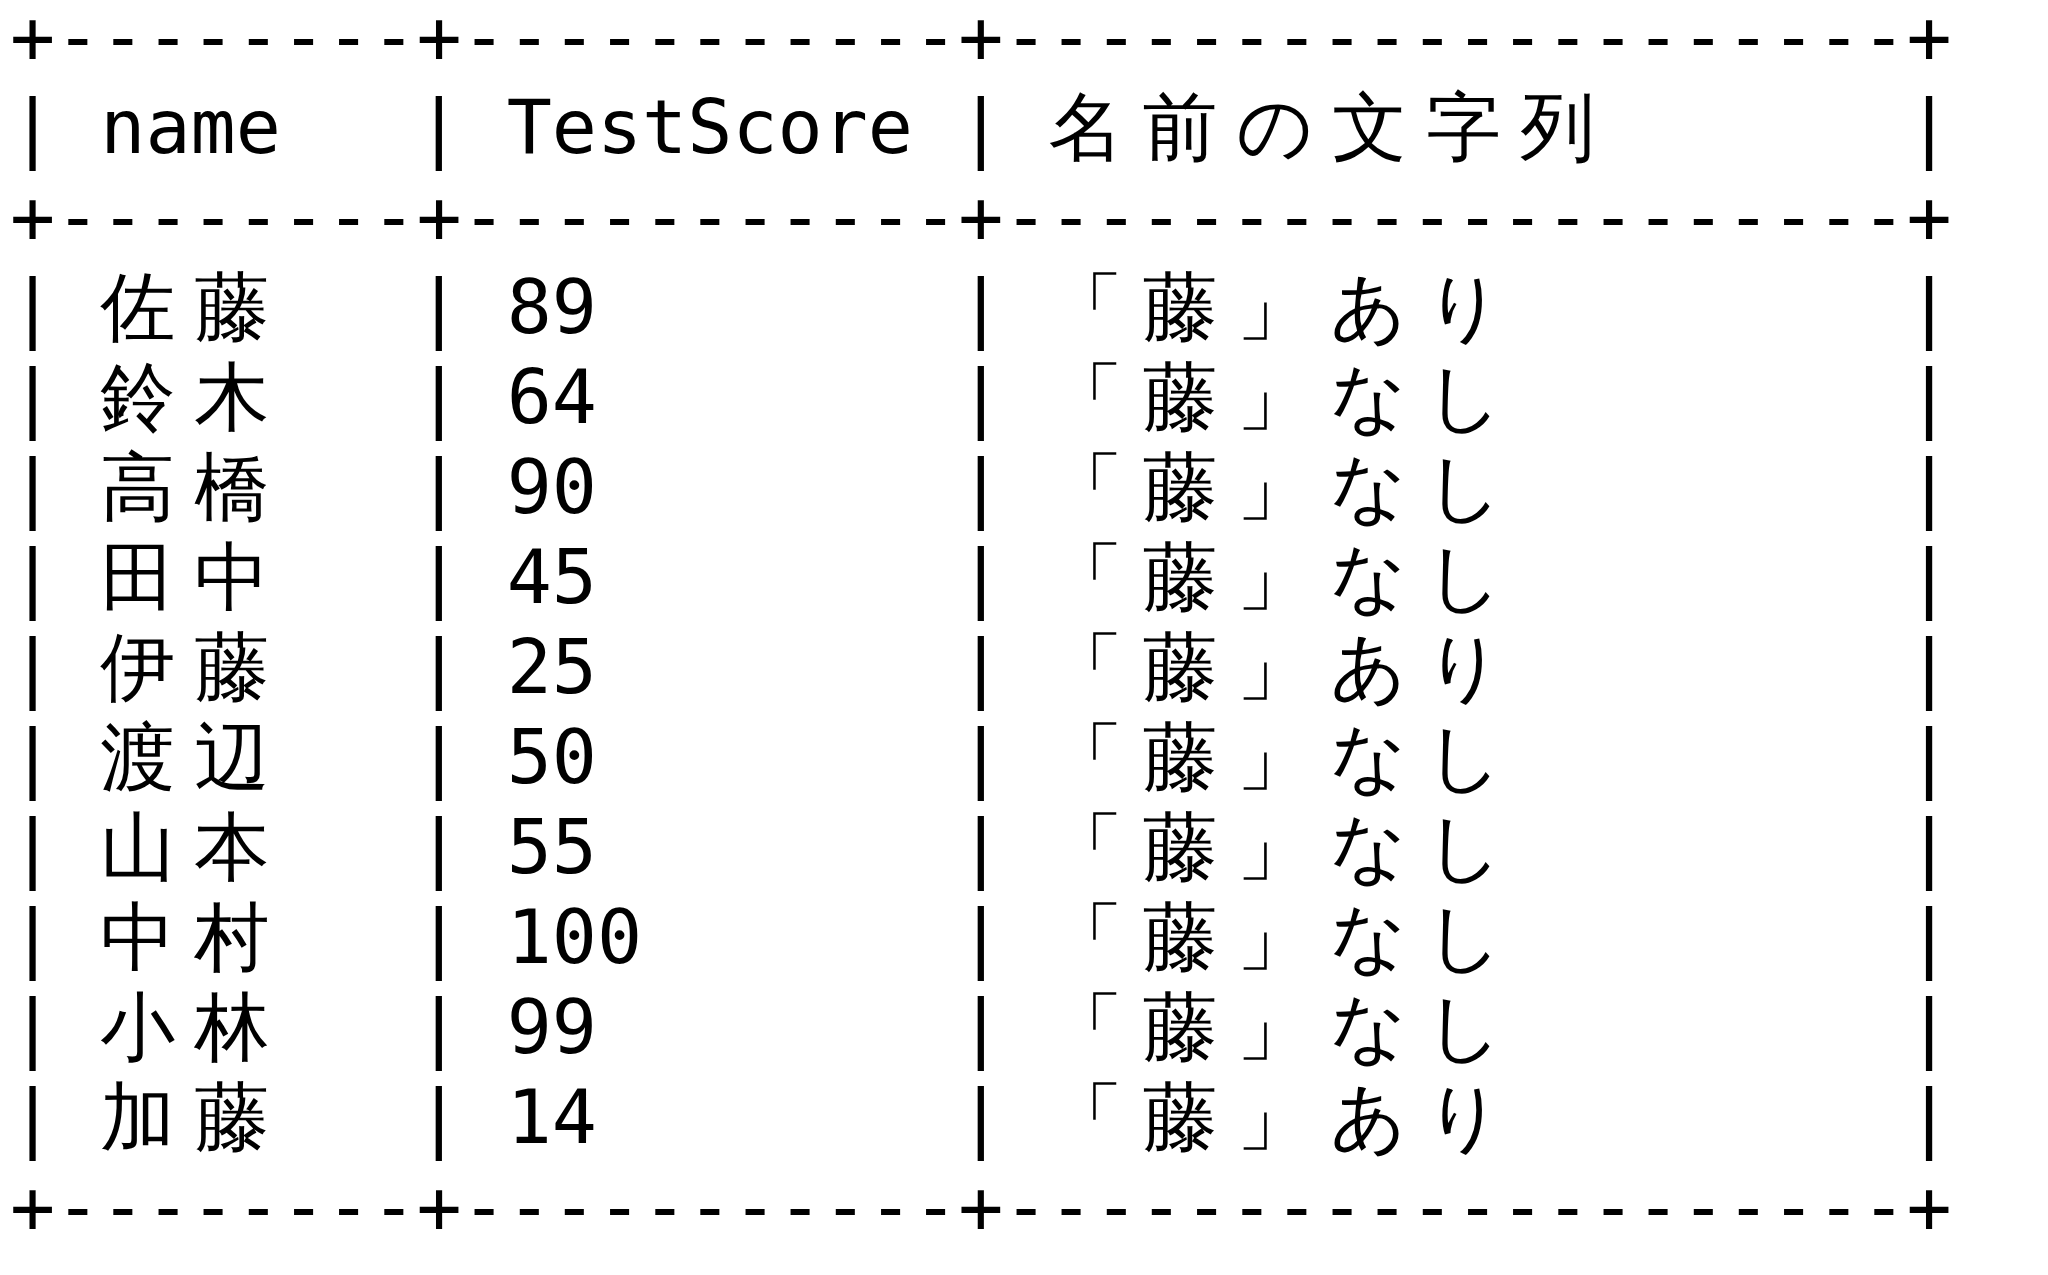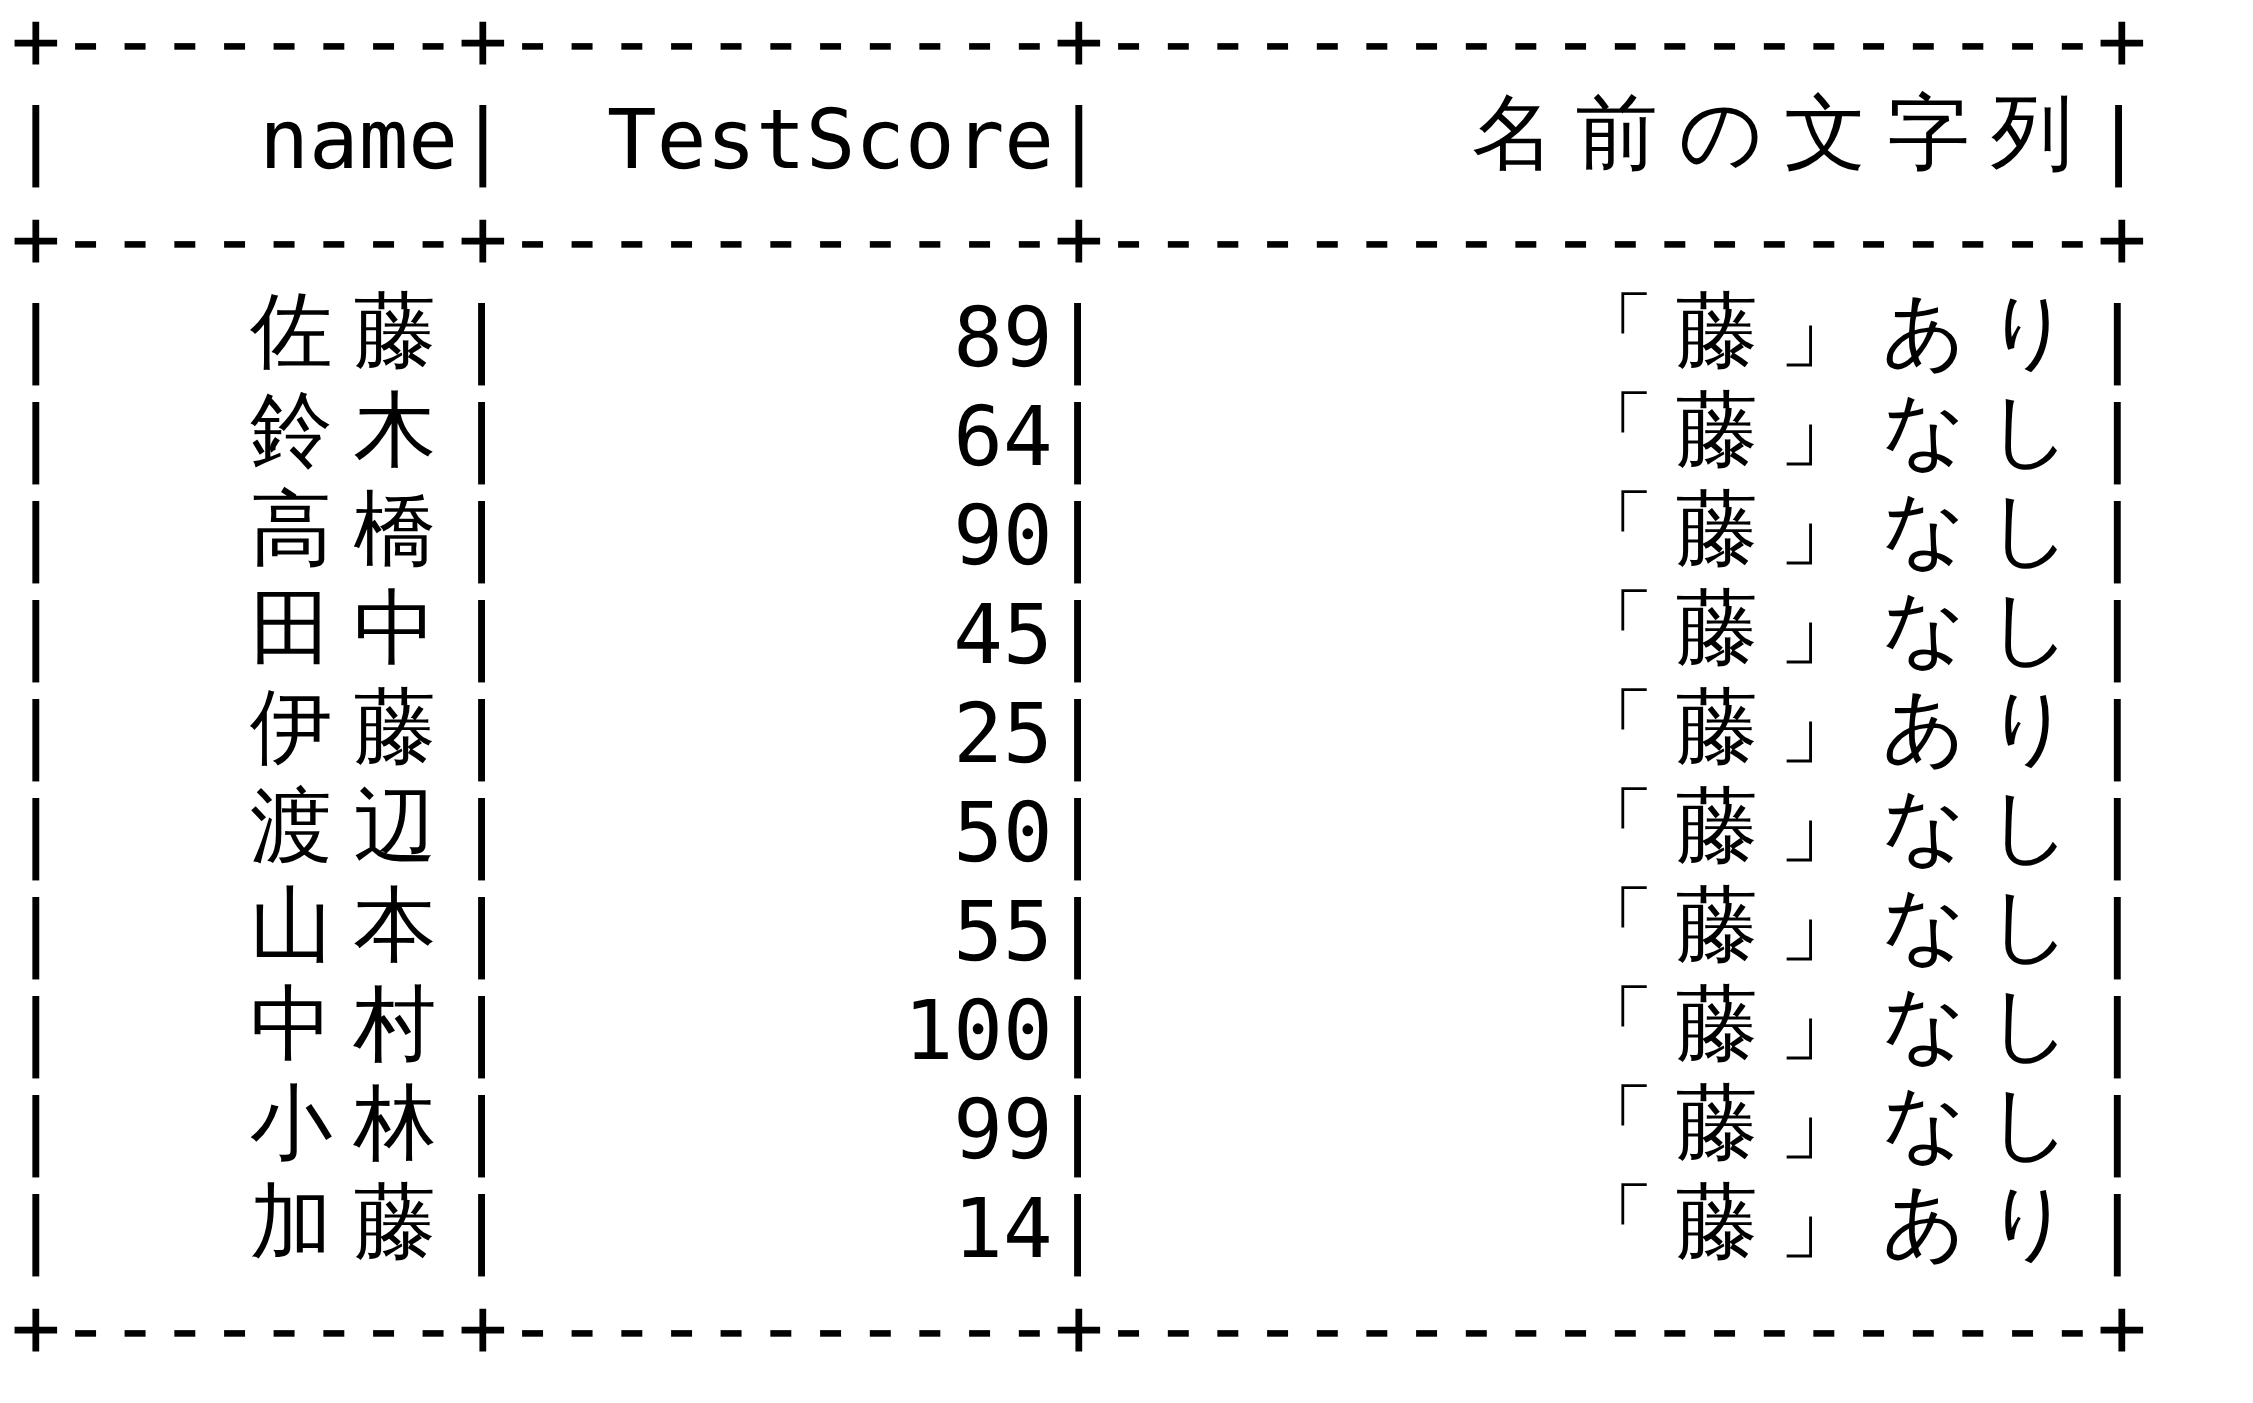--- a/index.html
+++ b/index.html
@@ -31,25 +31,24 @@
     vertical-align: top;
     white-space: pre;
   }
 
   .cell {
     display: inline-block;
     vertical-align: top;
     padding-left: 1ch;
     white-space: pre;
     overflow: visible;
-    text-align: right;
   }
 
   
-  .cjk { letter-spacing: 0.42ch; font-family: Liberation Mono, monospace; }
+  .cjk { letter-spacing: 0.42ch; }
 
   .border-line { white-space: pre; }
 </style>
 </head>
 <body>
 
 <div class="screen">
   <div class="ascii"><div class="line border-line">+--------+-----------+--------------------+</div><div class="line"><span class="bar">|</span><span class="cell" style="width: 8ch;">name</span><span class="bar">|</span><span class="cell" style="width: 11ch;">TestScore</span><span class="bar">|</span><span class="cell cjk" style="width: 20ch;">名前の文字列</span><span class="bar">|</span></div><div class="line border-line">+--------+-----------+--------------------+</div><div class="line"><span class="bar">|</span><span class="cell cjk" style="width: 8ch;">佐藤</span><span class="bar">|</span><span class="cell" style="width: 11ch;">89</span><span class="bar">|</span><span class="cell cjk" style="width: 20ch;">「藤」あり</span><span class="bar">|</span></div><div class="line"><span class="bar">|</span><span class="cell cjk" style="width: 8ch;">鈴木</span><span class="bar">|</span><span class="cell" style="width: 11ch;">64</span><span class="bar">|</span><span class="cell cjk" style="width: 20ch;">「藤」なし</span><span class="bar">|</span></div><div class="line"><span class="bar">|</span><span class="cell cjk" style="width: 8ch;">高橋</span><span class="bar">|</span><span class="cell" style="width: 11ch;">90</span><span class="bar">|</span><span class="cell cjk" style="width: 20ch;">「藤」なし</span><span class="bar">|</span></div><div class="line"><span class="bar">|</span><span class="cell cjk" style="width: 8ch;">田中</span><span class="bar">|</span><span class="cell" style="width: 11ch;">45</span><span class="bar">|</span><span class="cell cjk" style="width: 20ch;">「藤」なし</span><span class="bar">|</span></div><div class="line"><span class="bar">|</span><span class="cell cjk" style="width: 8ch;">伊藤</span><span class="bar">|</span><span class="cell" style="width: 11ch;">25</span><span class="bar">|</span><span class="cell cjk" style="width: 20ch;">「藤」あり</span><span class="bar">|</span></div><div class="line"><span class="bar">|</span><span class="cell cjk" style="width: 8ch;">渡辺</span><span class="bar">|</span><span class="cell" style="width: 11ch;">50</span><span class="bar">|</span><span class="cell cjk" style="width: 20ch;">「藤」なし</span><span class="bar">|</span></div><div class="line"><span class="bar">|</span><span class="cell cjk" style="width: 8ch;">山本</span><span class="bar">|</span><span class="cell" style="width: 11ch;">55</span><span class="bar">|</span><span class="cell cjk" style="width: 20ch;">「藤」なし</span><span class="bar">|</span></div><div class="line"><span class="bar">|</span><span class="cell cjk" style="width: 8ch;">中村</span><span class="bar">|</span><span class="cell" style="width: 11ch;">100</span><span class="bar">|</span><span class="cell cjk" style="width: 20ch;">「藤」なし</span><span class="bar">|</span></div><div class="line"><span class="bar">|</span><span class="cell cjk" style="width: 8ch;">小林</span><span class="bar">|</span><span class="cell" style="width: 11ch;">99</span><span class="bar">|</span><span class="cell cjk" style="width: 20ch;">「藤」なし</span><span class="bar">|</span></div><div class="line"><span class="bar">|</span><span class="cell cjk" style="width: 8ch;">加藤</span><span class="bar">|</span><span class="cell" style="width: 11ch;">14</span><span class="bar">|</span><span class="cell cjk" style="width: 20ch;">「藤」あり</span><span class="bar">|</span></div><div class="line border-line">+--------+-----------+--------------------+</div></div>
 </div>
 

